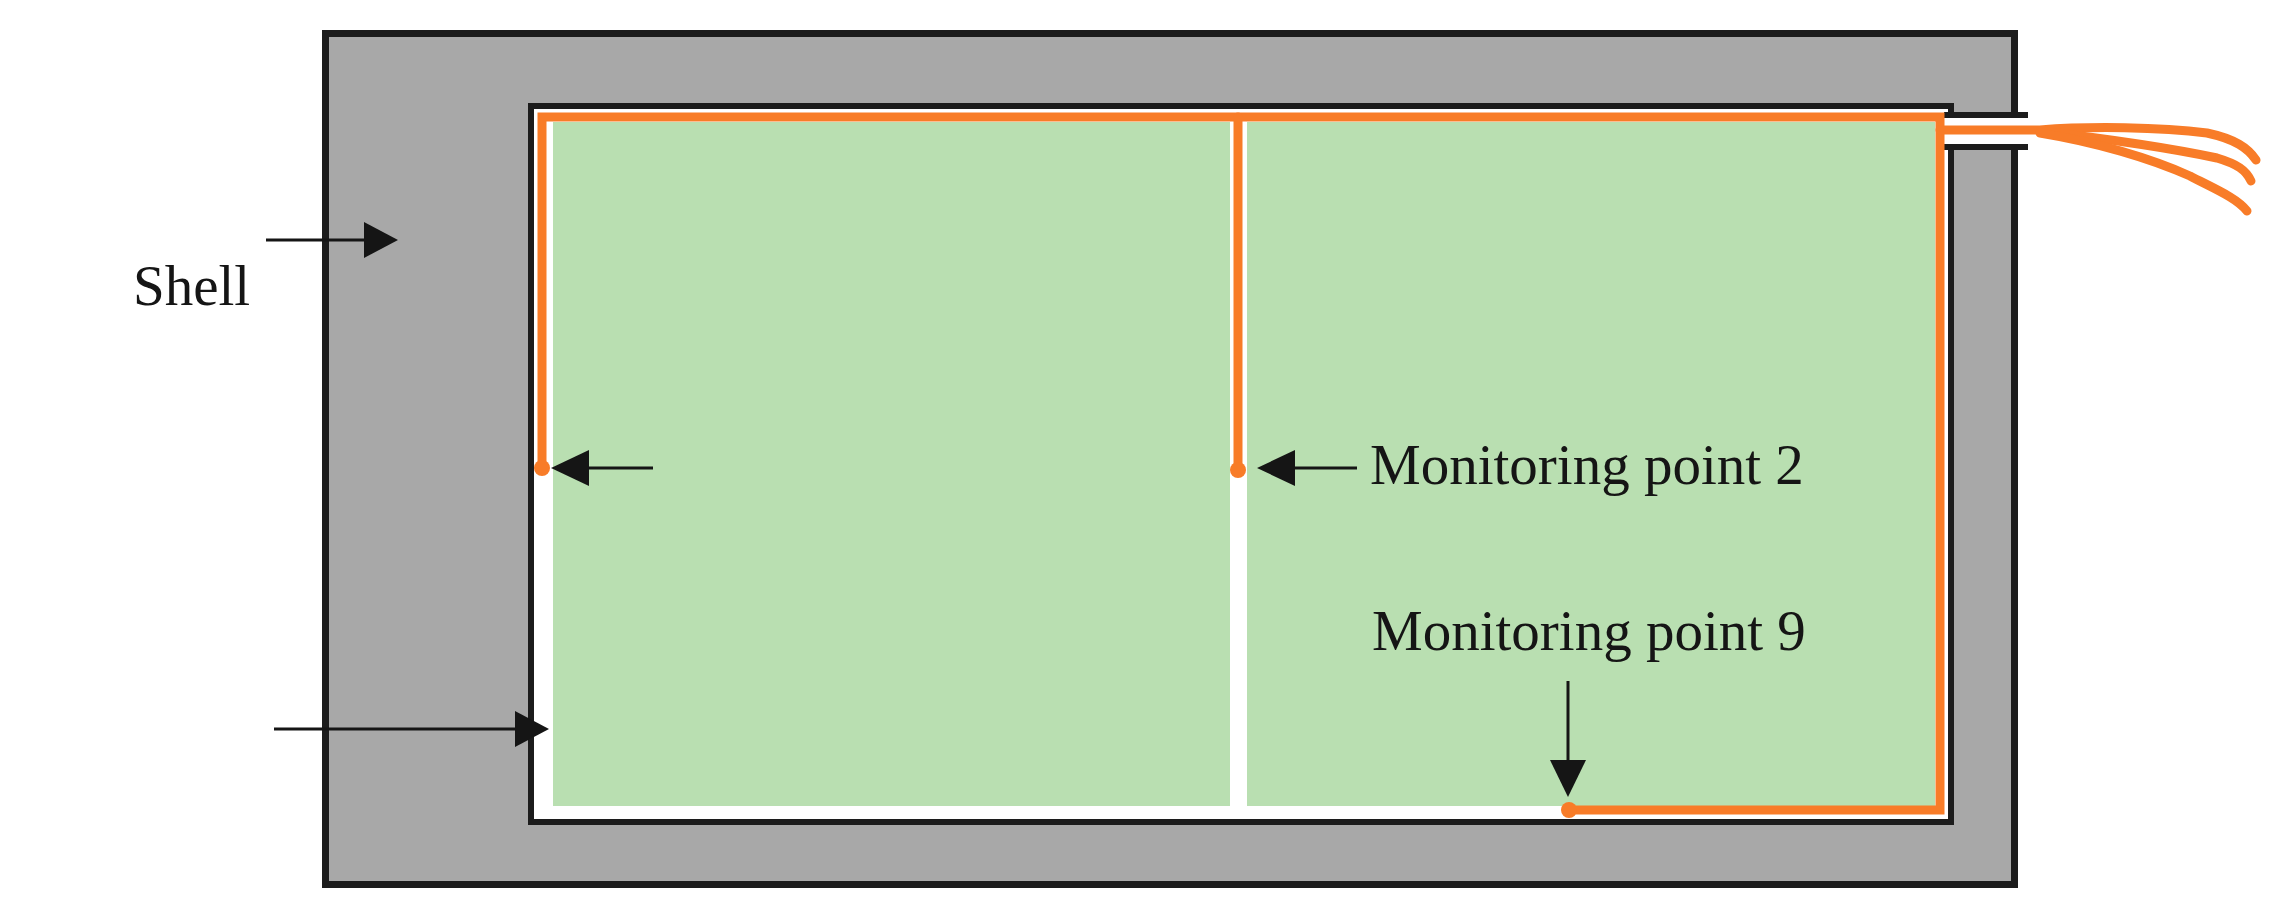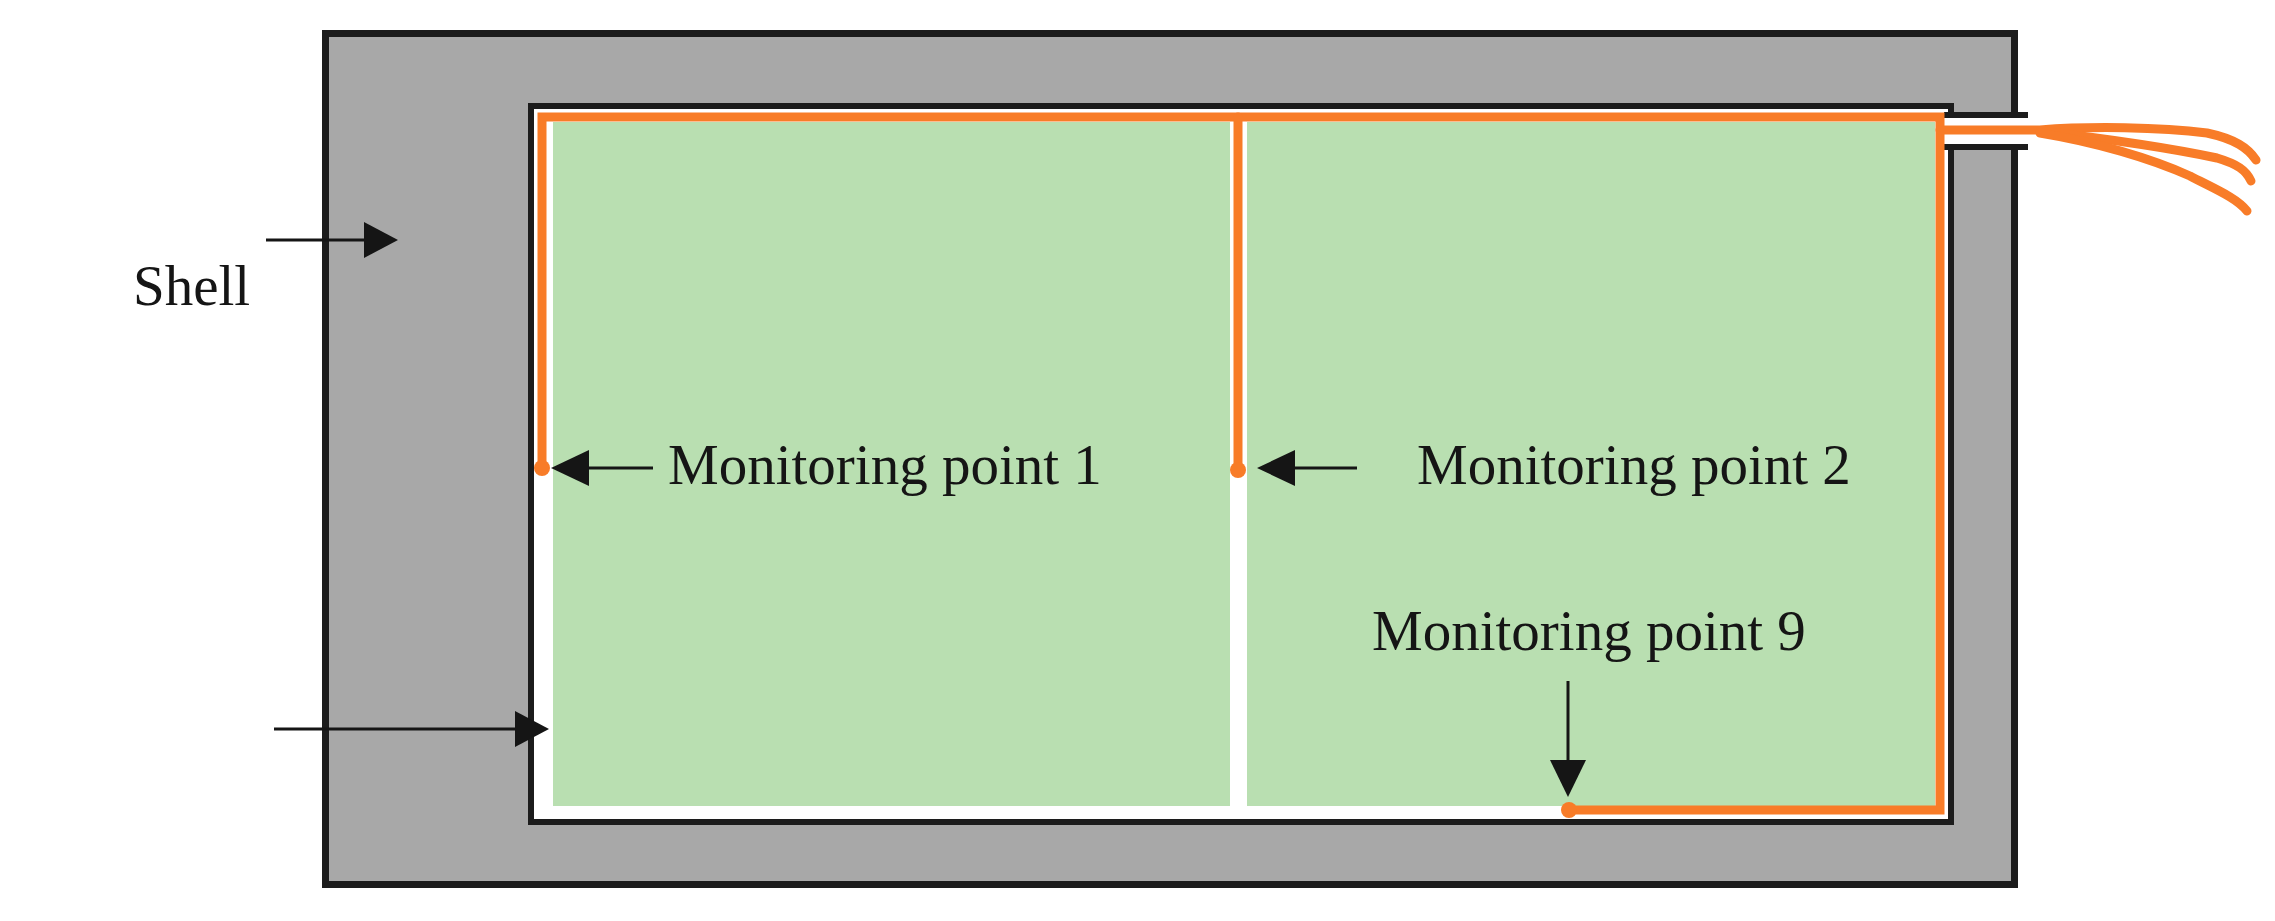--- a/index.html
+++ b/index.html
@@ -95,21 +95,21 @@
     position: absolute;
     z-index: 6;
     font-size: 57px;
     line-height: 1.1;
     color: #151515;
     white-space: nowrap;
   }
   .lbl-shell      { left: 133px;  top: 207px; margin-top: 48px; }
   .lbl-propellant { left: 24px;   top: 696px; }
   .lbl-mp1        { left: 668px;  top: 434px; }
-  .lbl-mp2        { left: 1370px; top: 434px; margin-left: 47px; }
+  .lbl-mp2        { left: 1370px; top: 434px; }
   .lbl-mp3        { left: 1372px; top: 600px; }
 </style>
 </head>
 <body>
 
 <div class="canvas">
 
   <div class="shell"></div>
 
   <div class="cavity"></div>
@@ -153,17 +153,16 @@
       <line class="annot-line" x1="1295" y1="468" x2="1357" y2="468"></line>
     </g>
 
     <g>
       <line class="annot-line" x1="1568" y1="681" x2="1568" y2="760"></line>
       <polygon class="annot-head" points="1550,760 1586,760 1568,797"></polygon>
     </g>
   </svg>
 
   <div class="label lbl-shell">Shell</div>
-  <div class="label lbl-mp1">Monitoring point 1</div>
   <div class="label lbl-mp2">Monitoring point 2</div>
   <div class="label lbl-mp3">Monitoring point 9</div>
 
 </div>
 
 </body></html>

